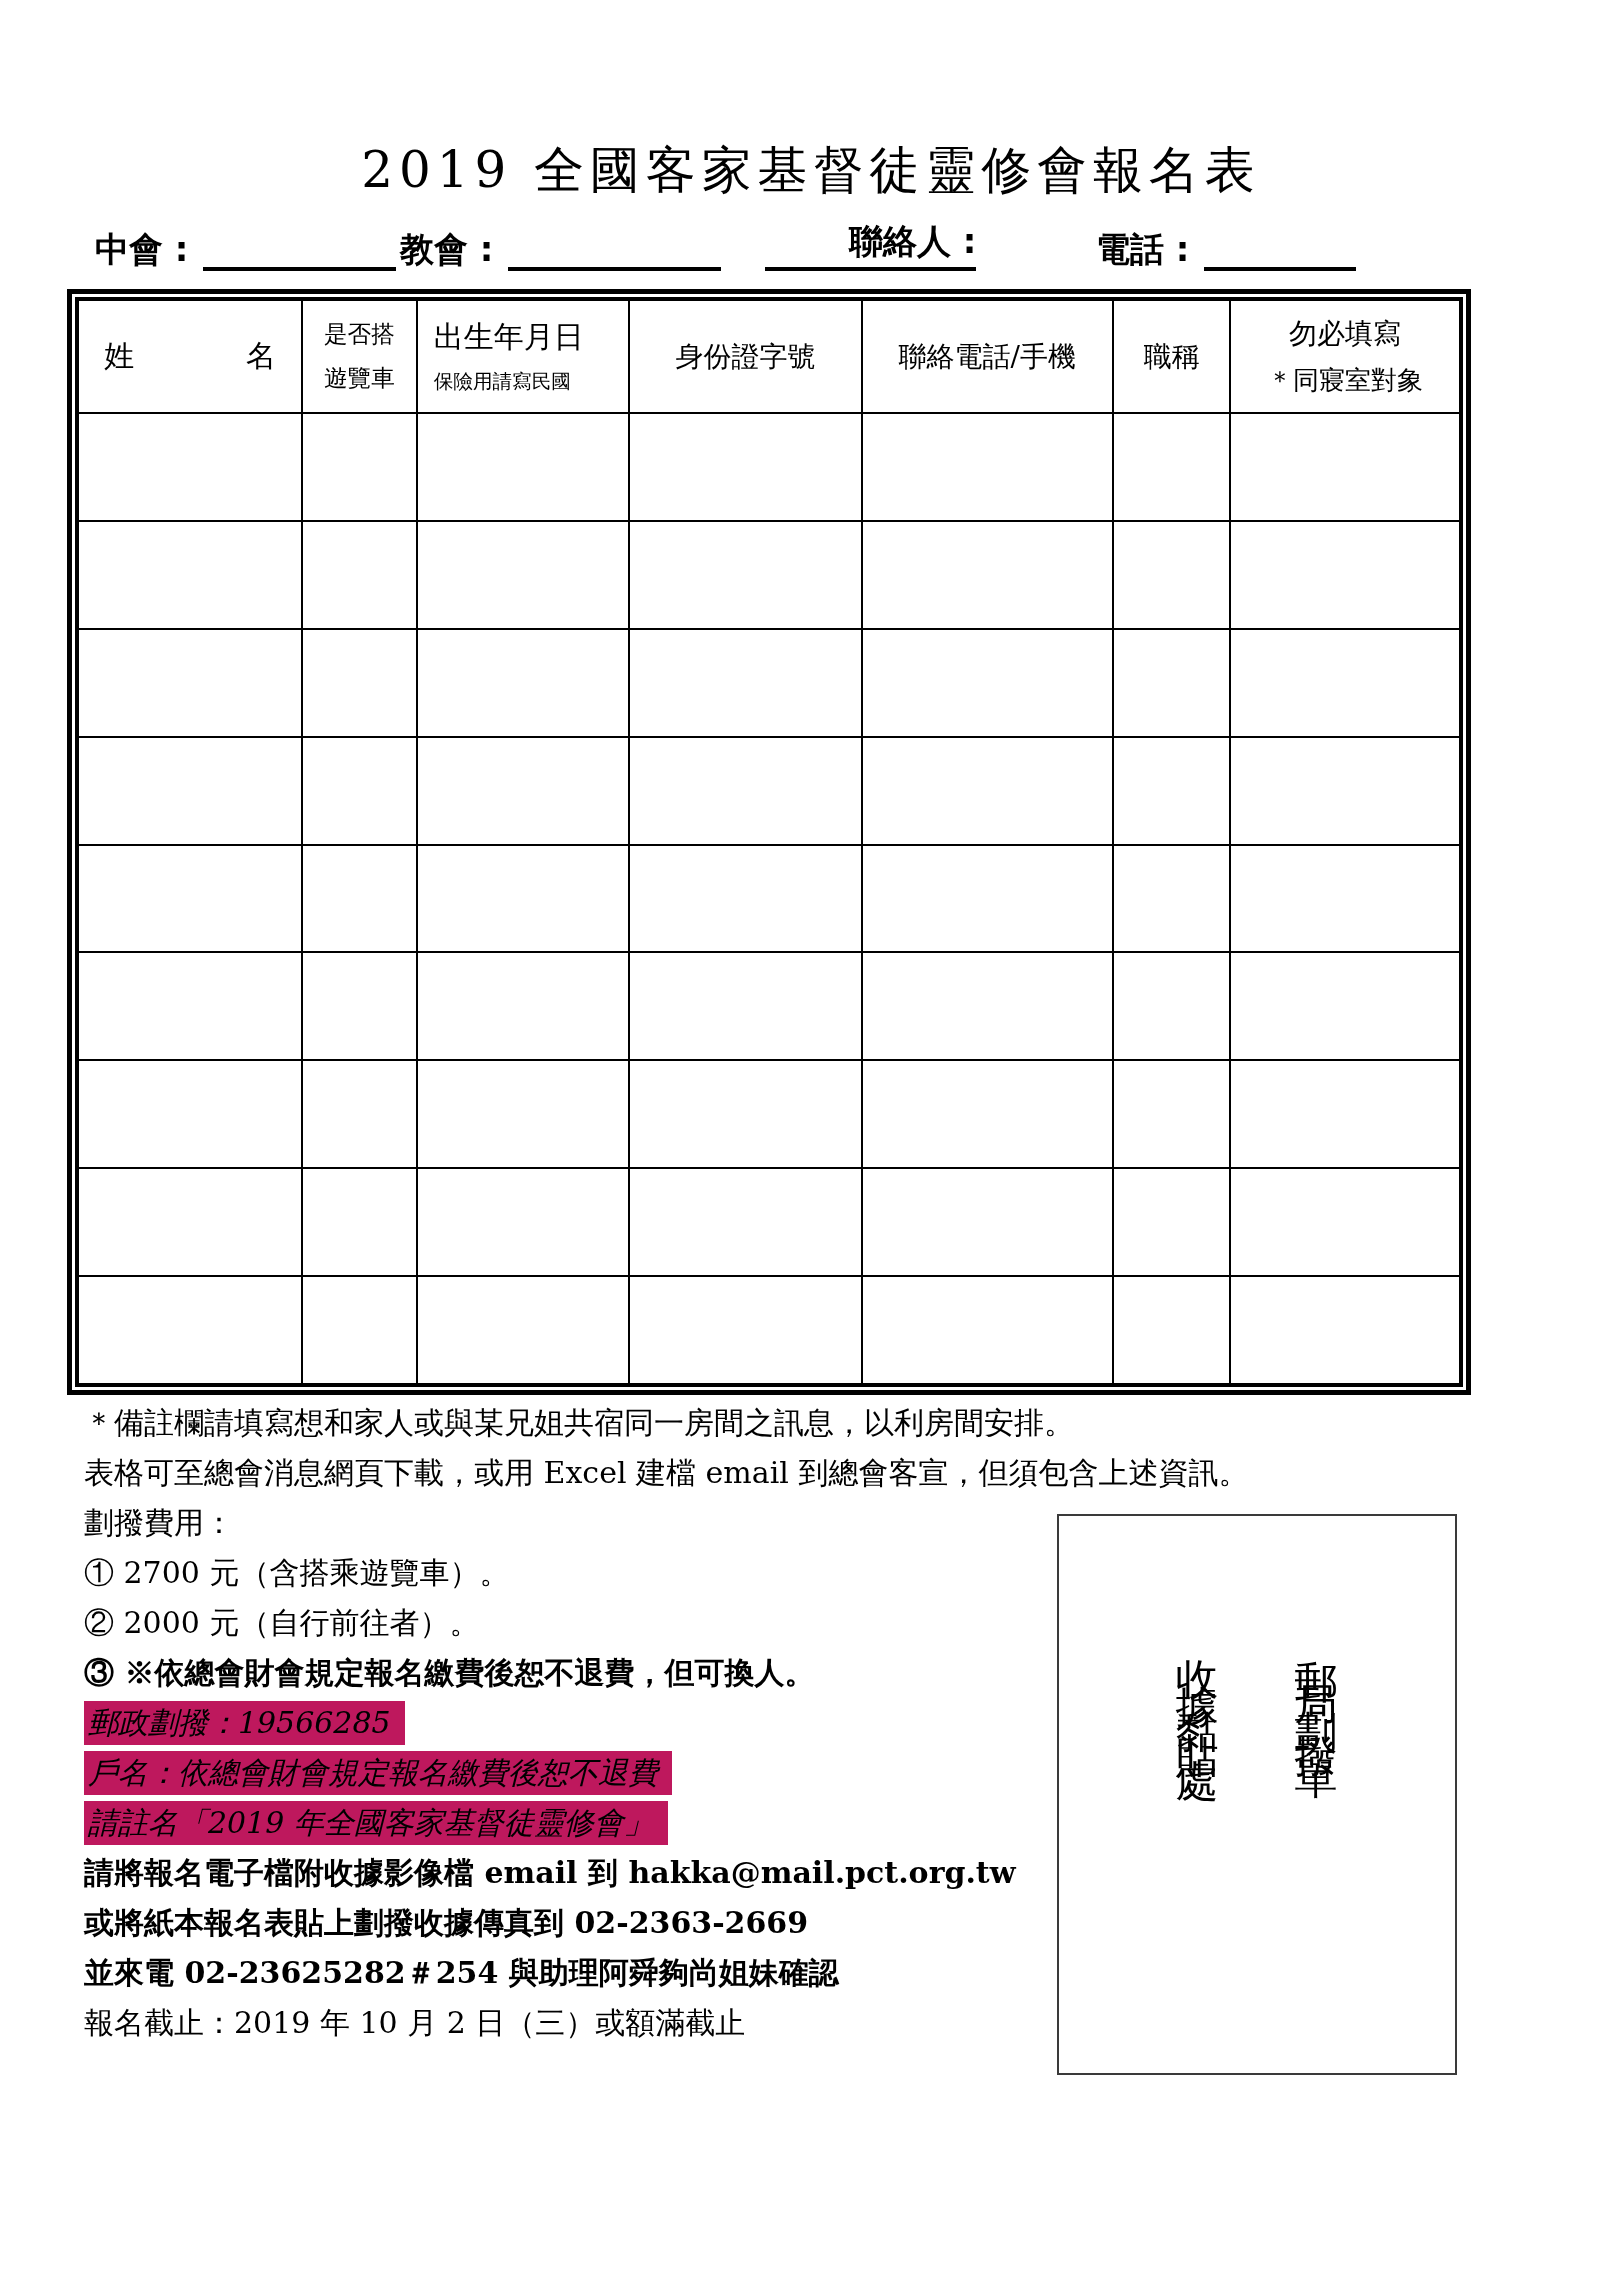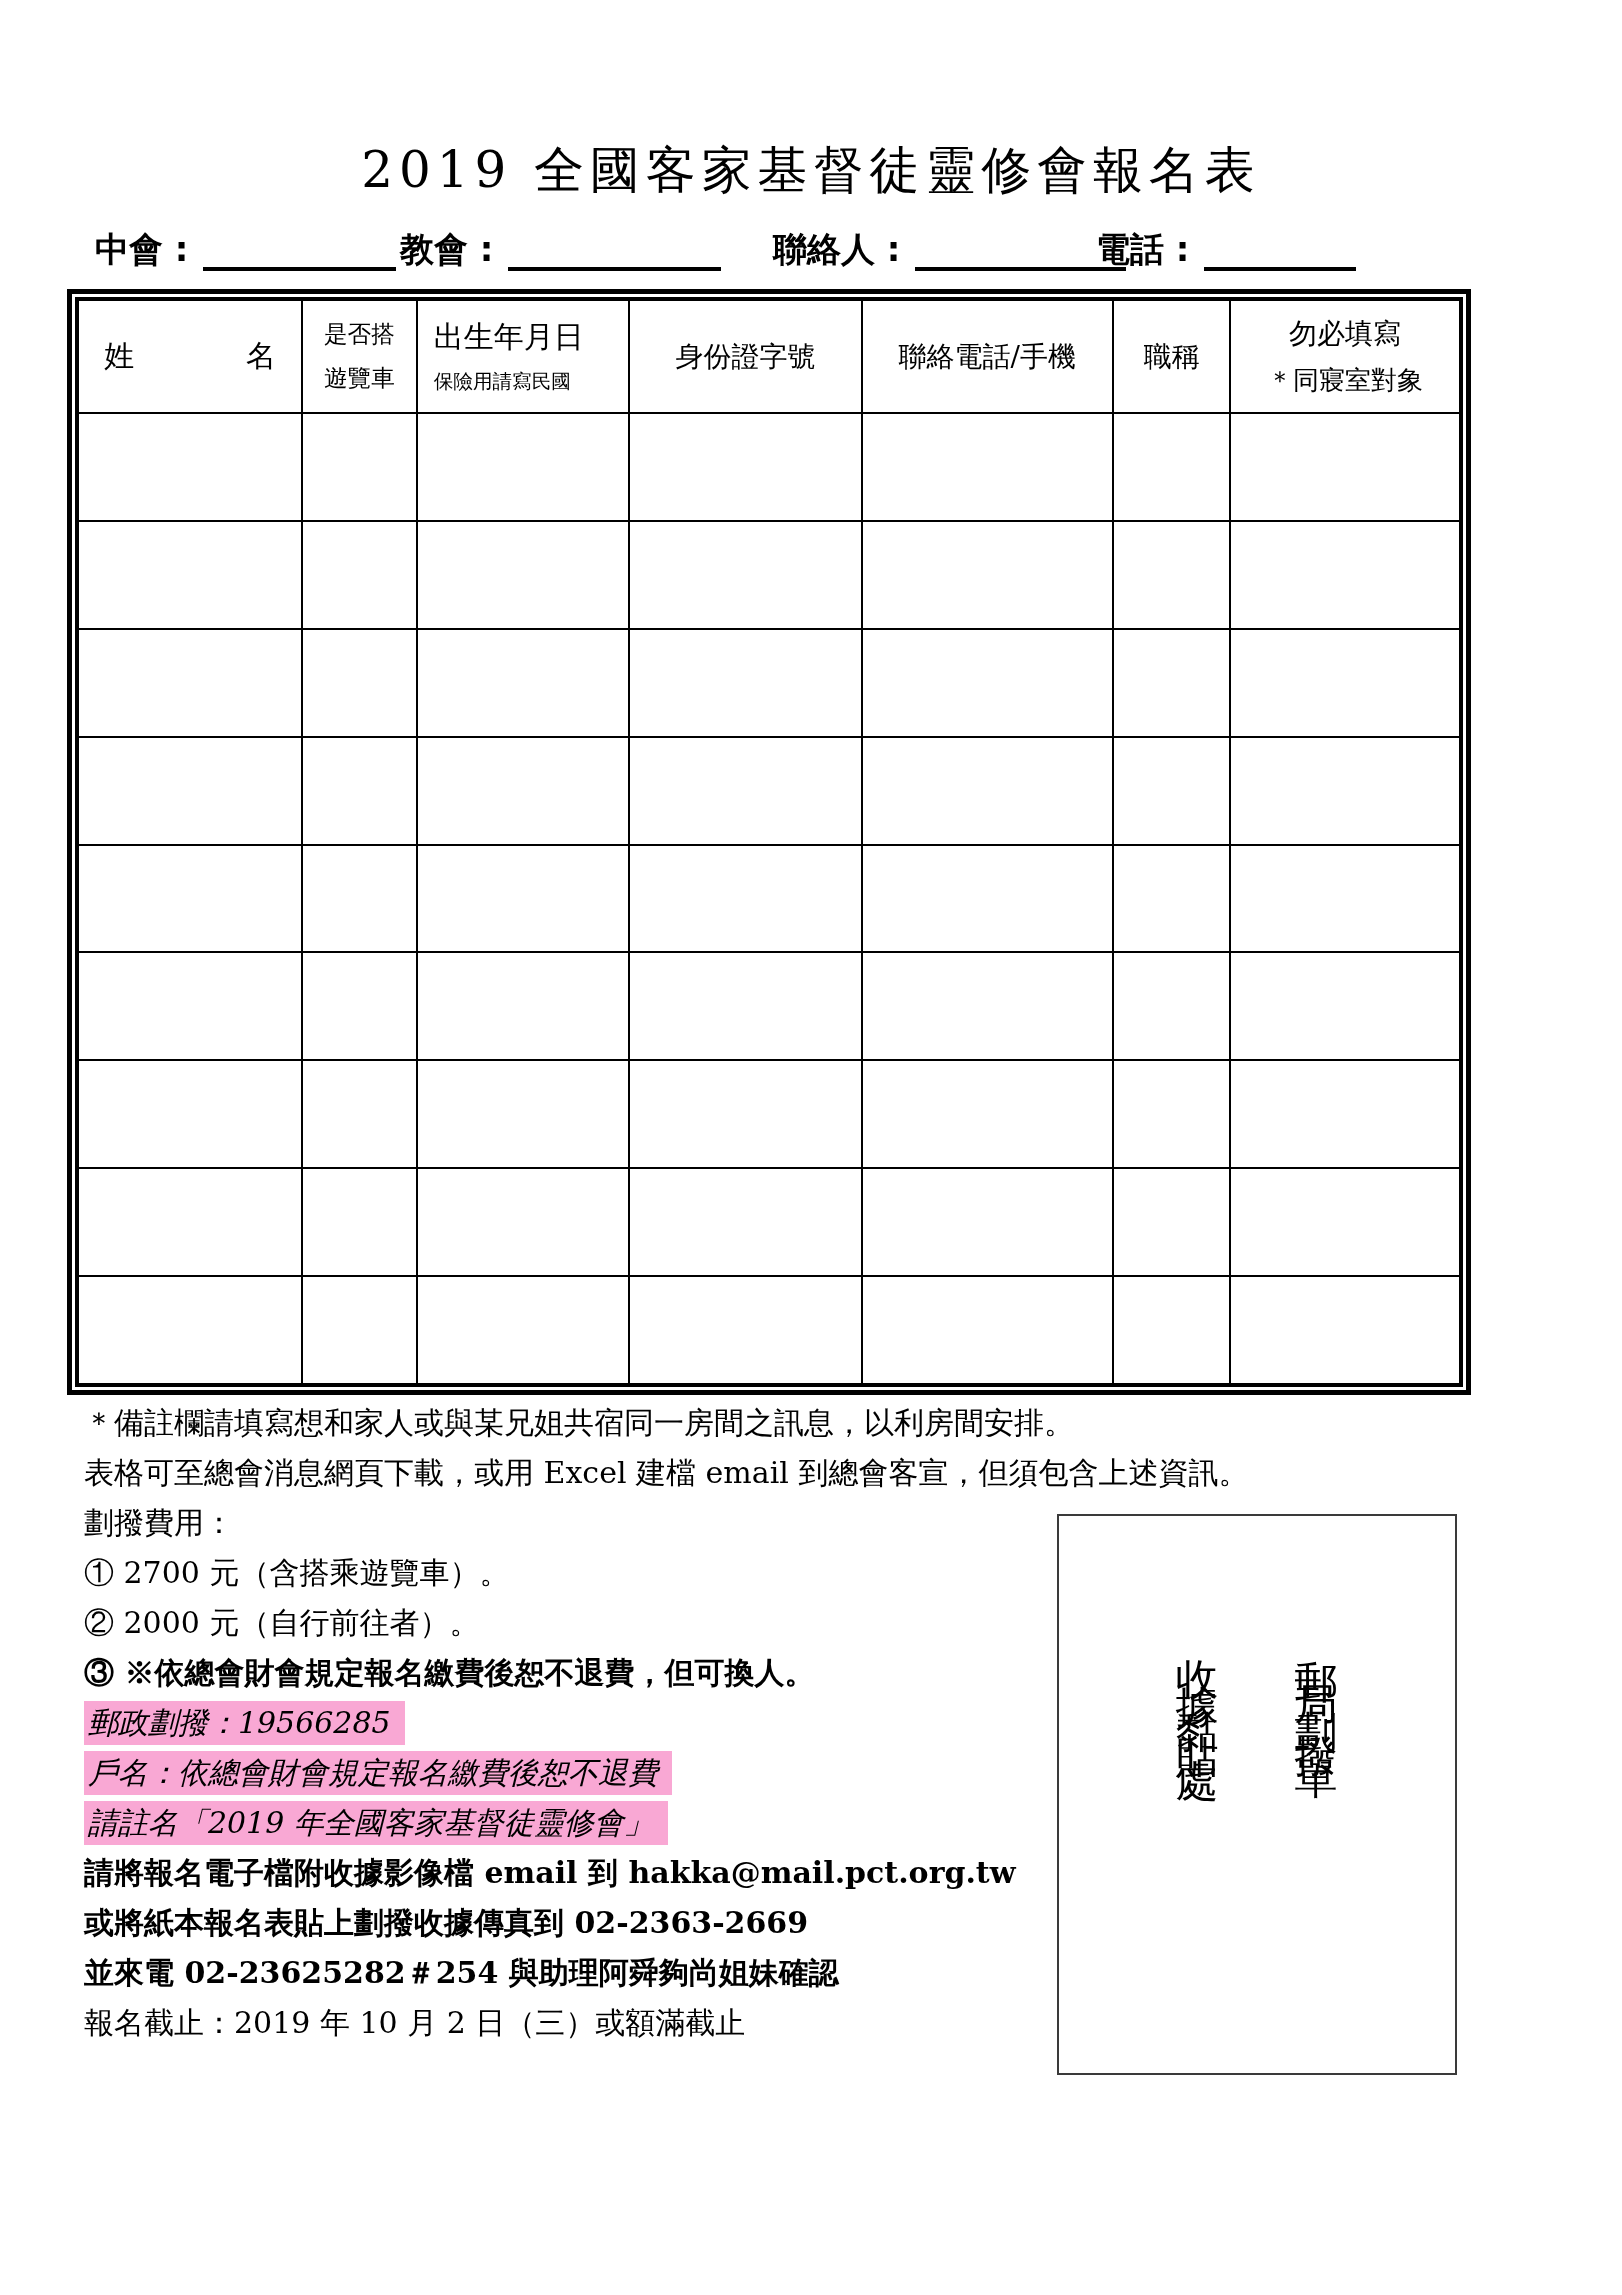--- a/index.html
+++ b/index.html
@@ -22,21 +22,21 @@
   .field .lbl{
     font-family:"DejaVu Sans","Liberation Sans",sans-serif;
     font-weight:bold;font-size:34px;line-height:52px;white-space:nowrap;
   }
   .field .uline{
     display:inline-block;border-bottom:4.6px solid #000;
     margin-left:14.4px;margin-bottom:3.9px;height:0.7px;
   }
   .f1{left:95px;}  .f1 .uline{width:193px;}
   .f2{left:400px;}  .f2 .uline{width:213px;}
-  .f3{left:773px;} .f3 .uline{width:211px;}
+  .f3{left:751px;flex-direction:column;} .f3 .uline{width:211px;}
   .f4{left:1096px;} .f4 .uline{width:152px;}
   
   .table-outer{
     position:absolute;left:67px;top:289px;width:1404px;height:1106px;
     border:5.9px solid #000;padding:3.3px;box-sizing:border-box;background:#fff;
   }
   .table-inner{
     width:100%;height:100%;border:2px solid #000;box-sizing:border-box;
   }
   table.reg{
@@ -53,21 +53,21 @@
   .hc-mainsub{display:flex;flex-direction:column;justify-content:space-evenly;align-items:flex-start;height:100%;padding-left:16px;text-align:left;}
   .hc-mainsub .main{font-size:30px;line-height:1;}
   .hc-mainsub .sub{font-size:19.6px;line-height:1;}
   .hc-single{font-size:28px;}
   
   .notes{position:absolute;left:84px;top:1398px;width:982px;}
   .note{height:50px;display:flex;align-items:center;white-space:nowrap;}
   .note-text{font-size:30px;line-height:1.2;}
   .note-bold{font-weight:bold;}
   .note-hl{
-    background:#f9a8d4;font-style:italic;
+    background:#be185d;font-style:italic;
     padding:3.9px 14.4px 3.9px 3.9px;
   }
   
   .receipt-box{
     position:absolute;left:1057px;top:1514px;width:400px;height:561px;
     border:2px solid #3a3a3a;box-sizing:border-box;background:#fff;
     display:flex;flex-direction:row;justify-content:center;
     gap:76px;padding-top:110px;
   }
   .vtext{

